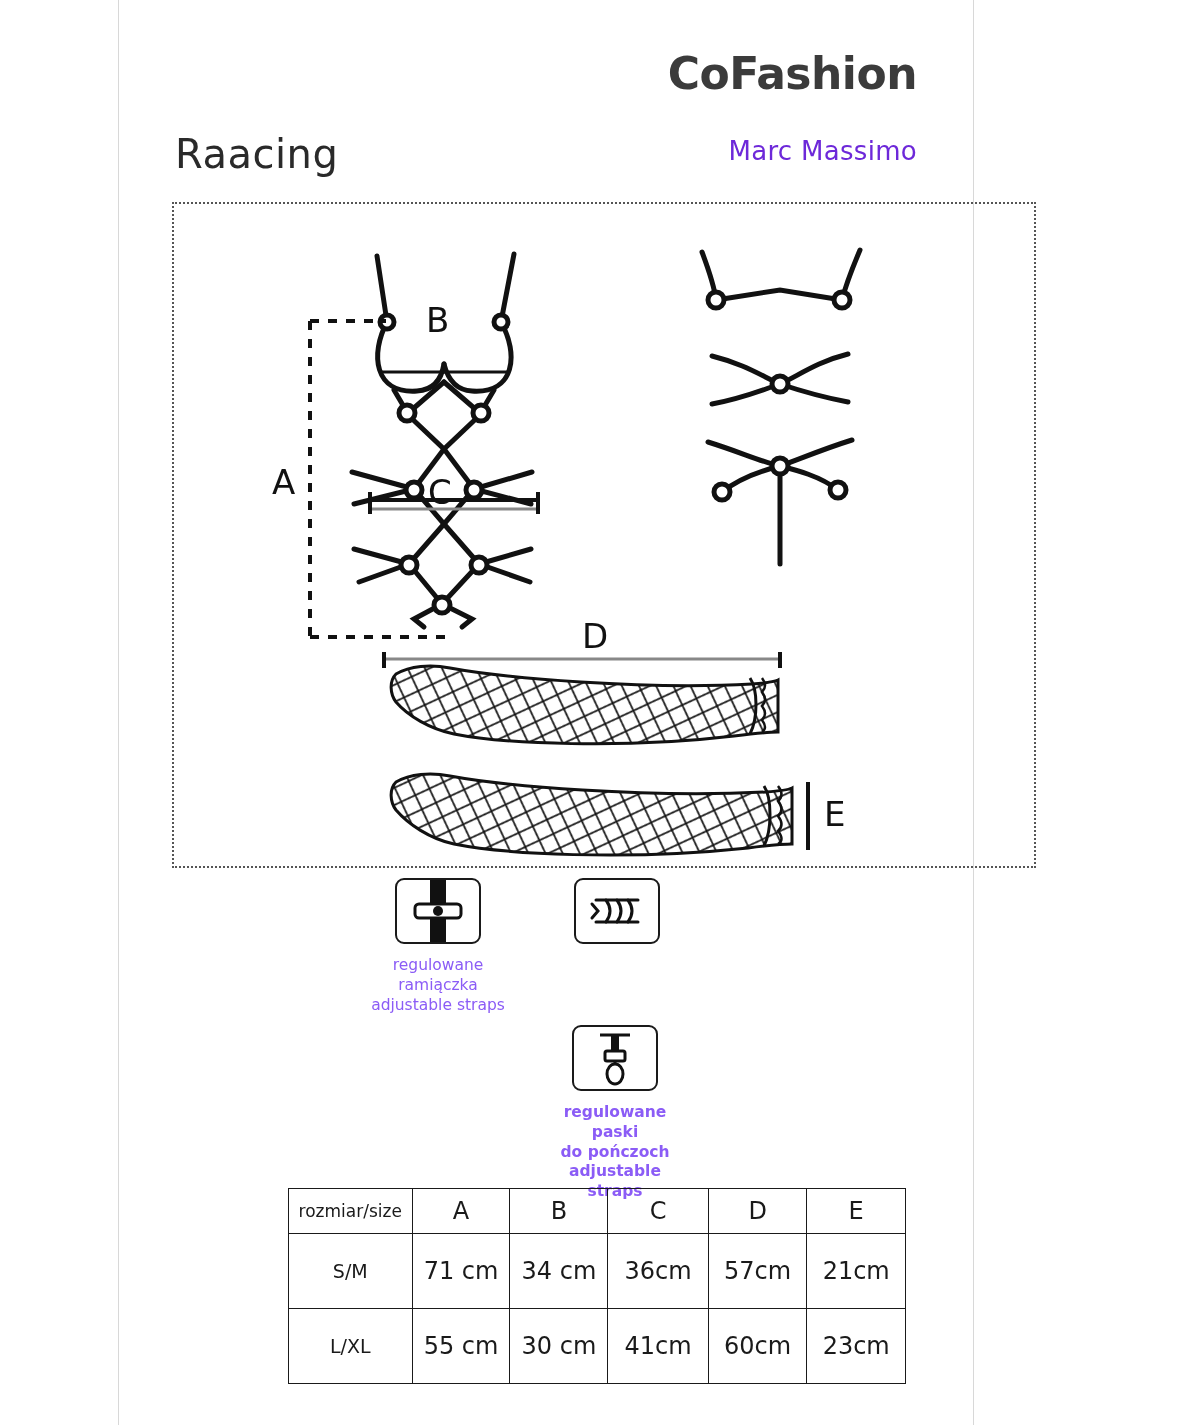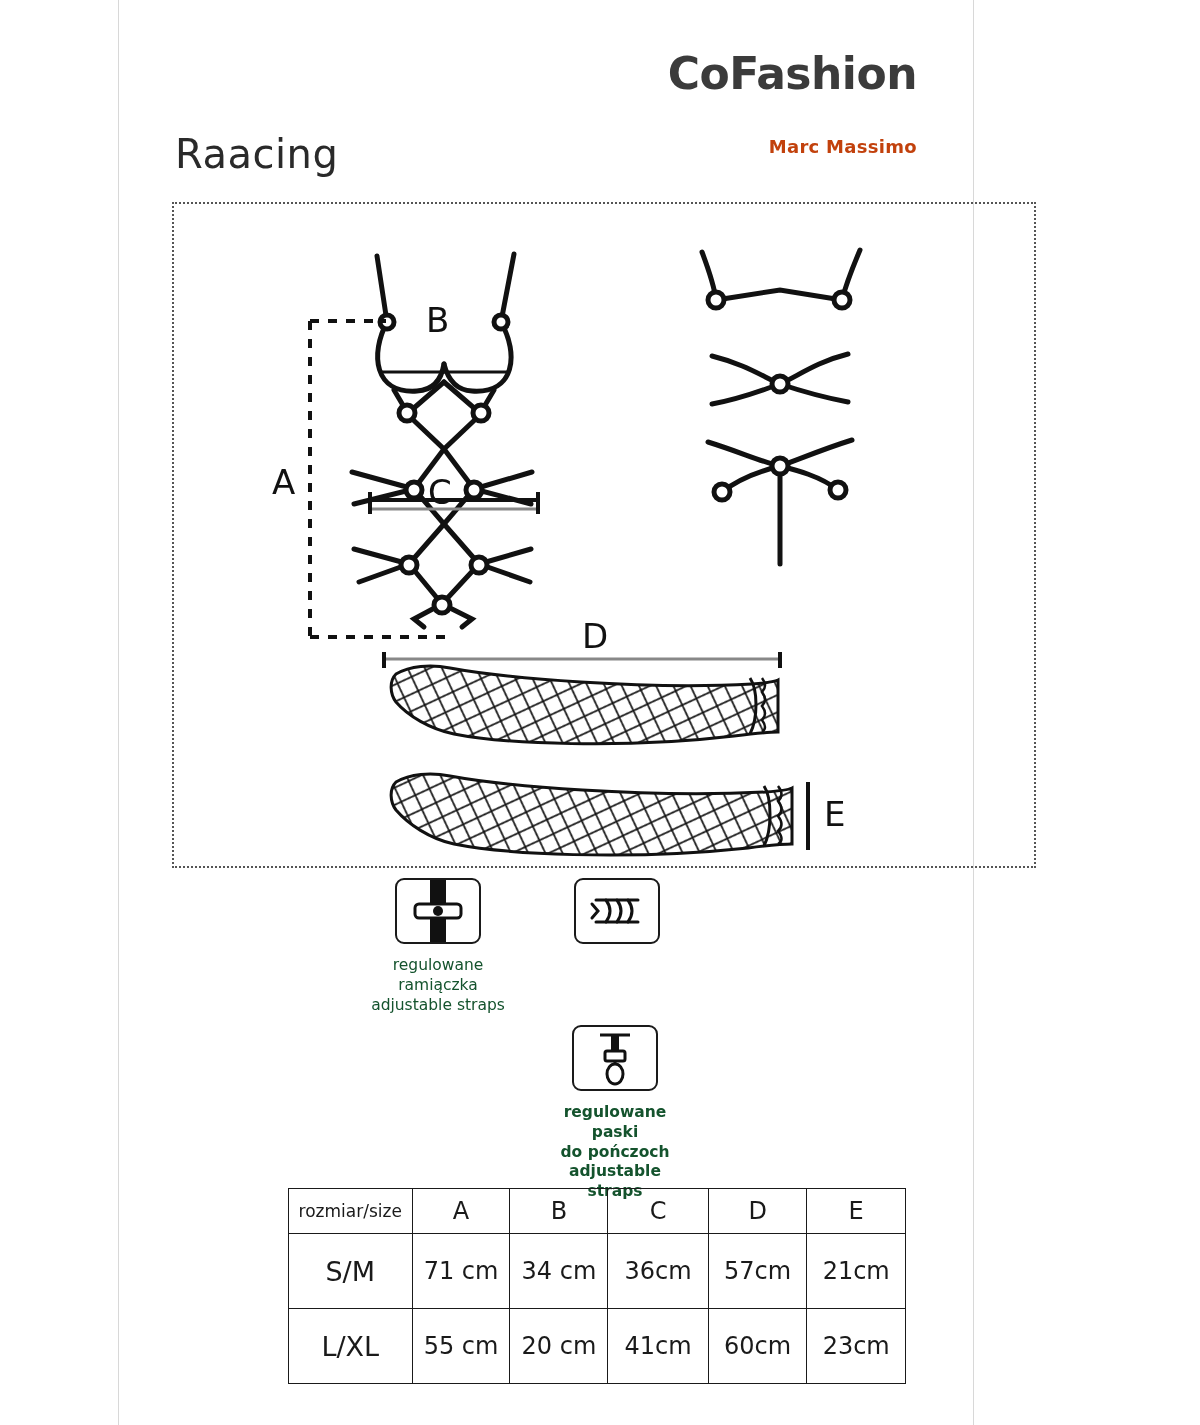--- a/index.html
+++ b/index.html
@@ -37,23 +37,23 @@
     font-size: 44px;
     font-weight: bold;
     color: #3b3b3b;
     letter-spacing: -0.5px;
     font-family: "DejaVu Sans", sans-serif;
   }
   .designer {
     position: absolute;
     right: 175px;
     top: 136px;
-    font-size: 18px;
-    font-weight: bold;
-    color: #c2410c;
+    font-size: 26px;
+    font-weight: normal;
+    color: #6d28d9;
     letter-spacing: 0.3px;
   }
   .model-name {
     position: absolute;
     left: 175px;
     top: 90px;
     font-size: 40px;
     color: #2a2a2a;
     font-weight: 400;
     letter-spacing: 0.5px;
@@ -83,21 +83,21 @@
     border: 2px solid #1a1a1a;
     border-radius: 9px;
     margin: 0 auto 12px auto;
     position: relative;
     background: #fff;
     overflow: hidden;
   }
   .feature .caption {
     font-size: 15.5px;
     line-height: 1.28;
-    color: #14532d;
+    color: #8b5cf6;
     white-space: pre-line;
   }
   .feature.bold .caption { font-weight: bold; }
 
   #feat-straps { left: 352px; top: 878px; width: 172px; }
   #feat-elastic { left: 542px; top: 878px; width: 150px; }
   #feat-garter { left: 540px; top: 1025px; width: 150px; text-align: center; }
   #feat-claps  { left: 718px; top: 1025px; width: 120px; }
 
   
@@ -118,21 +118,21 @@
   .size-table thead th {
     height: 42px;
     font-size: 17px;
   }
   .size-table thead th.letter { font-size: 24px; }
   .size-table thead th:first-child { font-size: 17px; }
   .size-table tbody td {
     height: 72px;
     font-size: 24px;
   }
-  .size-table tbody td.size-label { font-size: 27px; }
+  .size-table tbody td.size-label { font-size: 19px; }
 </style>
 </head>
 <body>
 
 <div id="page">
 
   <div class="edge-line left"></div>
   <div class="edge-line right"></div>
 
   <div class="brand">CoFashion</div>
@@ -332,21 +332,21 @@
         <td class="size-label">S/M</td>
         <td>71 cm</td>
         <td>34 cm</td>
         <td>36cm</td>
         <td>57cm</td>
         <td>21cm</td>
       </tr>
       <tr>
         <td class="size-label">L/XL</td>
         <td>55 cm</td>
-        <td>20 cm</td>
+        <td>30 cm</td>
         <td>41cm</td>
         <td>60cm</td>
         <td>23cm</td>
       </tr>
     </tbody>
   </table>
 
 </div>
 
 </body></html>

